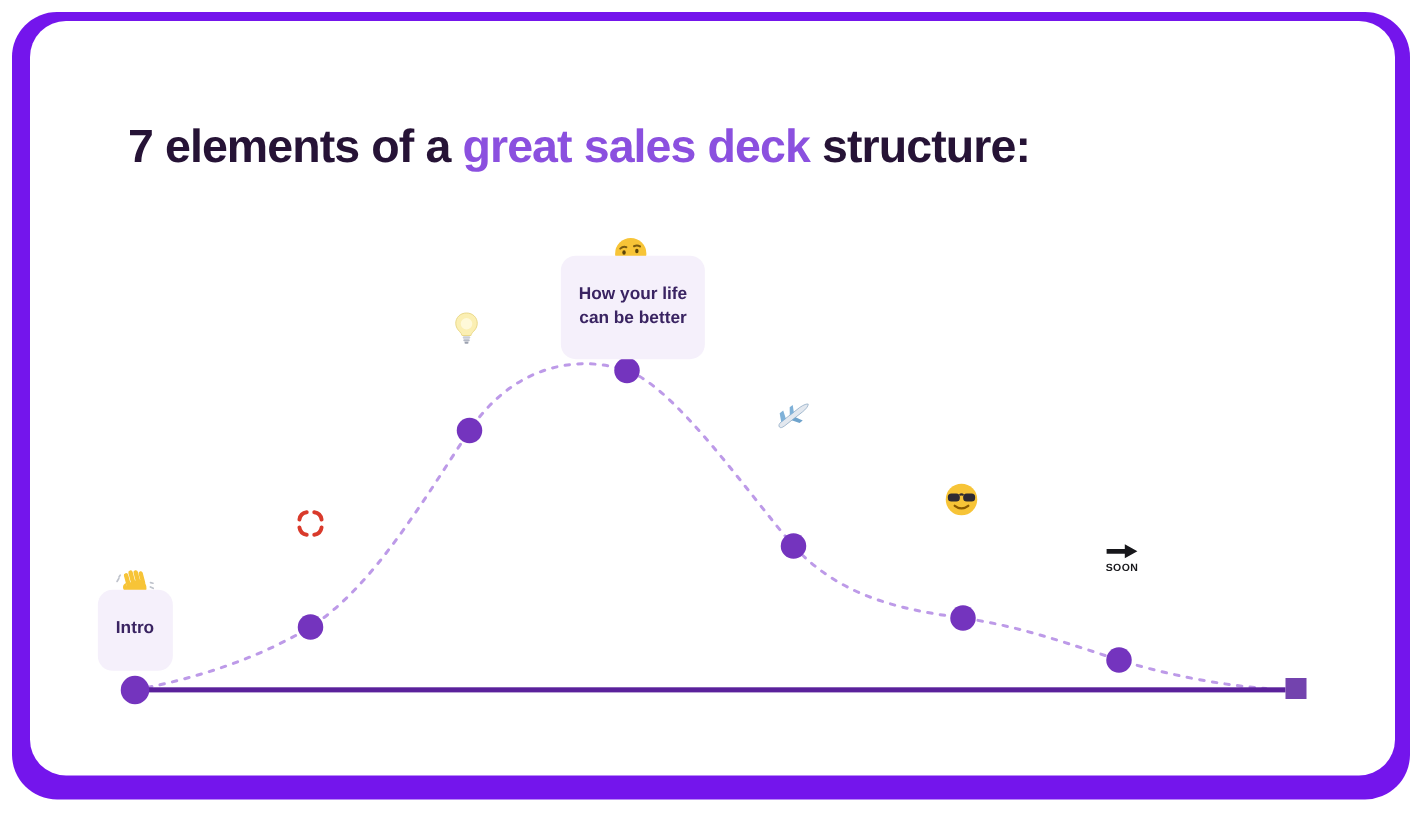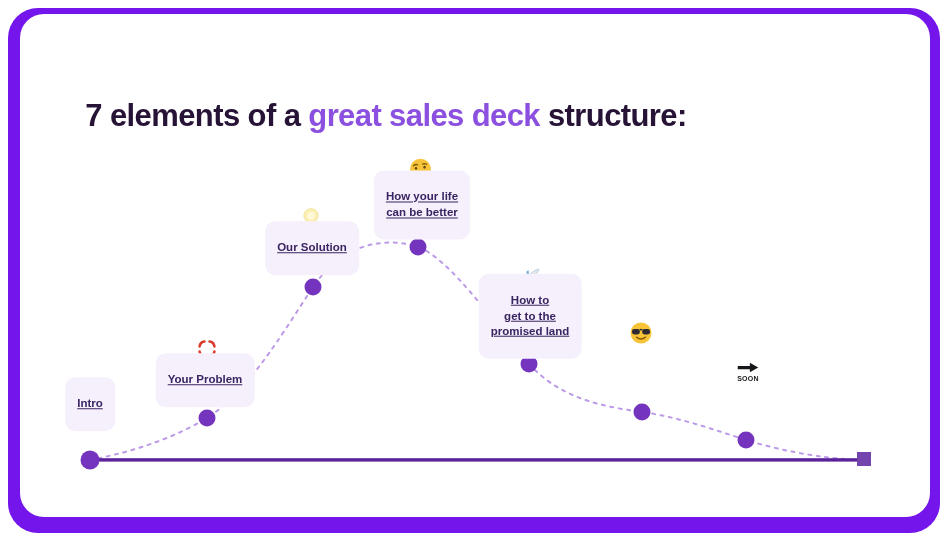--- a/index.html
+++ b/index.html
@@ -2,34 +2,34 @@
 <html><head>
 <meta charset="utf-8">
 <style>
   html,body{margin:0;padding:0;background:#ffffff;}
   .stage{position:relative;width:944px;height:544px;overflow:hidden;
          font-family:"Liberation Sans",sans-serif;background:#ffffff;}
   .frame{position:absolute;left:8px;top:8px;width:932px;height:525px;
          border-radius:30px;background:#7415EC;}
   .card{position:absolute;left:20px;top:14px;width:910px;height:503px;
         border-radius:24px;background:#ffffff;}
-  .title{position:absolute;left:0;top:98px;width:772px;text-align:center;
+  .title{position:absolute;left:0;top:80px;width:772px;text-align:center;
          font-size:31px;font-weight:700;letter-spacing:-0.6px;color:#261336;
          white-space:pre-wrap;}
   .title .hl{color:#8B50DF;}
   .overlay{position:absolute;left:0;top:0;}
   .pill{position:absolute;transform:translate(-50%,-50%);
         background:#F5F0FB;color:#3A2462;font-size:11.5px;font-weight:700;
         line-height:1.35;padding:19px 12px;border-radius:10px;text-align:center;
-        white-space:pre-line;text-decoration:underline;}
+        white-space:pre-line;}
   .icon{position:absolute;transform:translate(-50%,-50%);width:28px;height:28px;
         display:flex;align-items:center;justify-content:center;}
   .icon svg{display:block;}
   
-  .i1{left:90px;top:390px}  .p1{left:90px;top:404px}
+  .i1{left:90px;top:390px}  .p1{left:90px;top:420px}
   .i2{left:207px;top:349px} .p2{left:205px;top:380px}
   .i3{left:311px;top:219px} .p3{left:312px;top:248px}
   .i4{left:420px;top:169px} .p4{left:422px;top:205px}
   .i5{left:528px;top:276px} .p5{left:530px;top:316px}
   .i6{left:641px;top:333px} .p6{left:642px;top:369px}
   .i7{left:748px;top:372px} .p7{left:747px;top:403px}
 </style>
 </head>
 <body>
 
@@ -77,32 +77,30 @@
   <div class="icon i2">
     <svg width="24" height="24" viewBox="0 0 24 24">
       <g fill="none" stroke="#D93A2B" stroke-width="2.6" stroke-linecap="round">
         <path d="M9.5 4.5 C6.8 4.8 5 6.8 4.6 9.4"></path>
         <path d="M14.5 4.5 C17.2 4.8 19 6.8 19.4 9.4"></path>
         <path d="M9.5 19.5 C6.8 19.2 5 17.2 4.6 14.6"></path>
         <path d="M14.5 19.5 C17.2 19.2 19 17.2 19.4 14.6"></path>
       </g>
     </svg>
   </div>
-  <div class="pill p2">Your Problem</div>
 
   <div class="icon i3">
     <svg width="20" height="27" viewBox="0 0 24 28">
       <path d="M12 1 C6.8 1 3.4 4.8 3.4 9.2 C3.4 12.2 5 14.4 6.6 16 C7.6 17 8.2 17.8 8.4 19 L15.6 19 C15.8 17.8 16.4 17 17.4 16 C19 14.4 20.6 12.2 20.6 9.2 C20.6 4.8 17.2 1 12 1 Z" fill="#FBEFB3" stroke="#EAD98A" stroke-width="0.8"></path>
       <circle cx="12" cy="9.6" r="4.6" fill="#FFF9D9"></circle>
       <rect x="9" y="19.6" width="6" height="2" rx="1" fill="#C9CDD6"></rect>
       <rect x="9.4" y="21.9" width="5.2" height="1.8" rx="0.9" fill="#B5BAC6"></rect>
       <rect x="10.4" y="23.9" width="3.2" height="1.6" rx="0.8" fill="#9AA0AE"></rect>
     </svg>
   </div>
-  <div class="pill p3">Our Solution</div>
 
   <div class="icon i4">
     <svg width="25" height="25" viewBox="0 0 24 24">
       <circle cx="12" cy="11.6" r="10" fill="#F7C437"></circle>
       <g fill="none" stroke="#7A5B10" stroke-width="1.3" stroke-linecap="round">
         <path d="M5.3 8.4 Q7.1 6.7 9.2 7.5"></path>
         <path d="M14.1 6.9 Q16.1 5.9 17.9 7"></path>
         <path d="M8.3 16.6 Q11.3 15.3 14.3 16.2"></path>
       </g>
       <ellipse cx="7.7" cy="10.9" rx="1.1" ry="1.4" fill="#5C4408"></ellipse>
@@ -116,23 +114,20 @@
   <div class="icon i5">
     <svg width="27" height="25" viewBox="0 0 28 26">
       <g transform="rotate(-38 14 13)">
         <path d="M1.5 14 C1.5 12.8 2.7 12 4.5 12 L21 12 C24.5 12.2 26.5 13 27 13.8 C26 15 23.5 15.6 20.5 15.6 L5 15.6 C2.5 15.6 1.5 15 1.5 14 Z" fill="#E3E8EF" stroke="#9FB6CC" stroke-width="0.6"></path>
         <path d="M4.5 12.2 L7.5 6.6 L10.6 6.6 L8.6 12.2 Z" fill="#7FB1D8"></path>
         <path d="M12 12.2 L15.5 7.6 L18.2 7.6 L15.6 12.2 Z" fill="#7FB1D8"></path>
         <path d="M11 15.6 L14.2 20.4 L17 20.4 L14.4 15.6 Z" fill="#6FA3CC"></path>
       </g>
     </svg>
   </div>
-  <div class="pill p5">How to
-get to the
-promised land</div>
 
   <div class="icon i6">
     <svg width="24" height="24" viewBox="0 0 24 24">
       <circle cx="12" cy="12" r="10.5" fill="#F7C437"></circle>
       <rect x="2.9" y="8" width="8" height="5.4" rx="2.4" fill="#2E2A33"></rect>
       <rect x="13.1" y="8" width="8" height="5.4" rx="2.4" fill="#2E2A33"></rect>
       <path d="M10.7 9 Q12 8.1 13.3 9" stroke="#2E2A33" stroke-width="1.4" fill="none"></path>
       <path d="M7.5 16.2 Q12 19.7 16.5 16.2" stroke="#8A5A00" stroke-width="1.5" fill="none" stroke-linecap="round"></path>
     </svg>
   </div>

